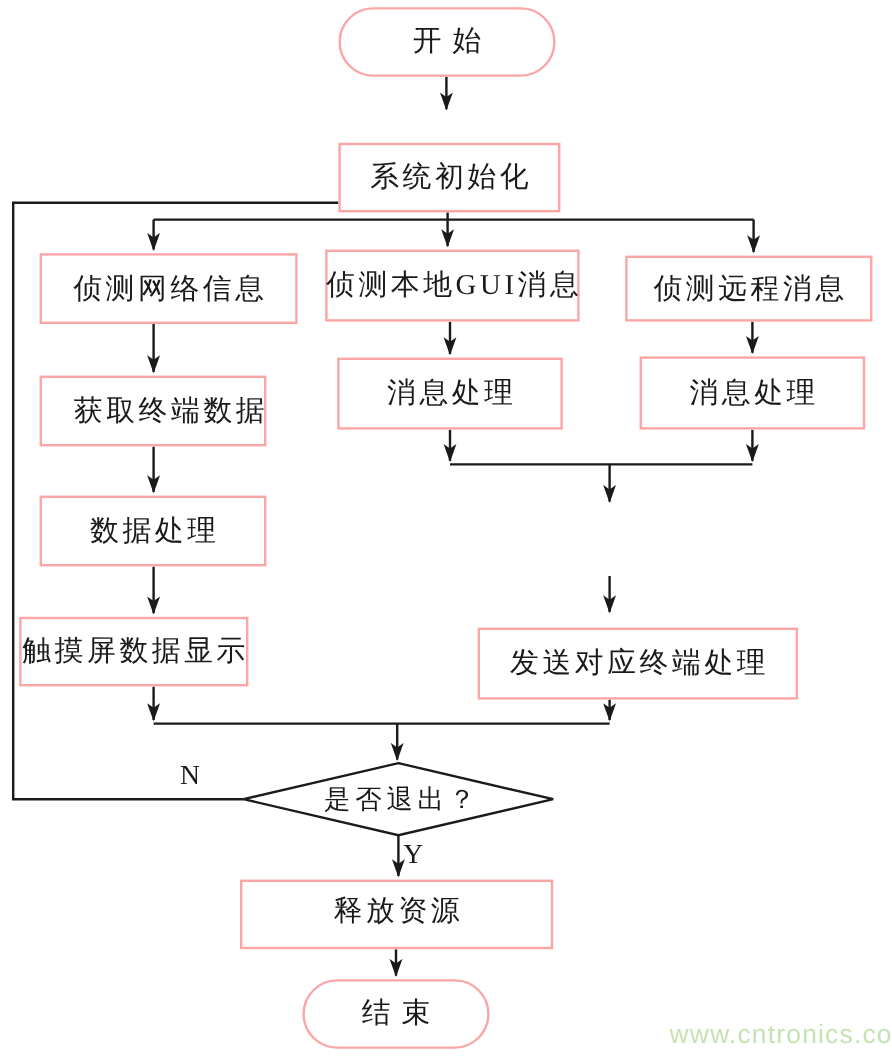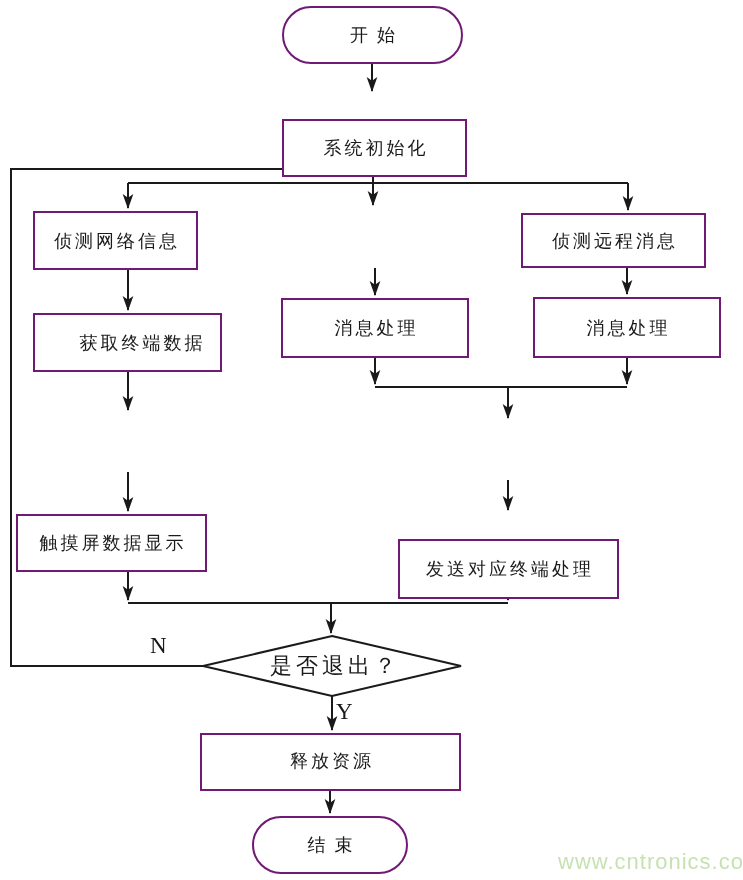--- a/index.html
+++ b/index.html
@@ -9,26 +9,26 @@
     height: 880px;
     background: #ffffff;
     font-family: "Liberation Serif", "DejaVu Serif", serif;
     color: #1a1a1a;
     overflow: hidden;
   }
   #wires { position: absolute; left: 0; top: 0; width: 743px; height: 880px; }
   .node {
     position: absolute;
     box-sizing: border-box;
-    border: 2px solid #701a75;
+    border: 2px solid #fca5a5;
     background: #ffffff;
     display: flex;
     align-items: center;
     justify-content: center;
-    font-size: 18px;
+    font-size: 24px;
     line-height: 1;
     white-space: nowrap;
   }
   .node span { display: inline-block; letter-spacing: 3px; margin-right: -3px; }
   .node.ls8 span { letter-spacing: 9px; margin-right: -9px; }
   .terminator { border-radius: 29px; }
   .freeText {
     position: absolute;
     font-size: 23px;
     line-height: 1;
@@ -101,48 +101,54 @@
   </svg>
 
   <div class="node terminator ls8" style="left:282px; top:6px; width:181px; height:58px;">
     <span>开始</span>
   </div>
 
   <div class="node" style="left:282px; top:95px; width:185px; height:58px;margin-top:24px;">
     <span>系统初始化</span>
   </div>
 
-  <div class="node" style="left:33px; top:211px; width:165px; height:59px;justify-content:center;">
+  <div class="node" style="left:33px; top:211px; width:215px; height:59px;justify-content:center;">
     <span>侦测网络信息</span>
   </div>
 
+  <div class="node" style="left:271px; top:208px; width:212px; height:60px;">
+    <span>侦测本地GUI消息</span>
+  </div>
 
-  <div class="node" style="left:521px; top:213px; width:185px; height:55px;">
+  <div class="node" style="left:521px; top:213px; width:206px; height:55px;">
     <span>侦测远程消息</span>
   </div>
 
   <div class="node" style="left:33px; top:313px; width:189px; height:59px;padding-left:27px;">
     <span>获取终端数据</span>
   </div>
 
   <div class="node" style="left:281px; top:298px; width:188px; height:60px;">
     <span>消息处理</span>
   </div>
 
   <div class="node" style="left:533px; top:297px; width:188px; height:61px;">
     <span>消息处理</span>
   </div>
 
+  <div class="node" style="left:33px; top:413px; width:189px; height:59px;">
+    <span>数据处理</span>
+  </div>
 
 
   <div class="node" style="left:16px; top:514px; width:191px; height:58px;">
     <span>触摸屏数据显示</span>
   </div>
 
-  <div class="node" style="left:398px; top:539px; width:221px; height:60px;">
+  <div class="node" style="left:398px; top:523px; width:267px; height:60px;">
     <span>发送对应终端处理</span>
   </div>
 
   <div id="diamond-label">
     <span>是否退出？</span>
   </div>
 
   <div class="node" style="left:200px; top:733px; width:261px; height:58px;font-family:Liberation Mono, monospace;">
     <span>释放资源</span>
   </div>

